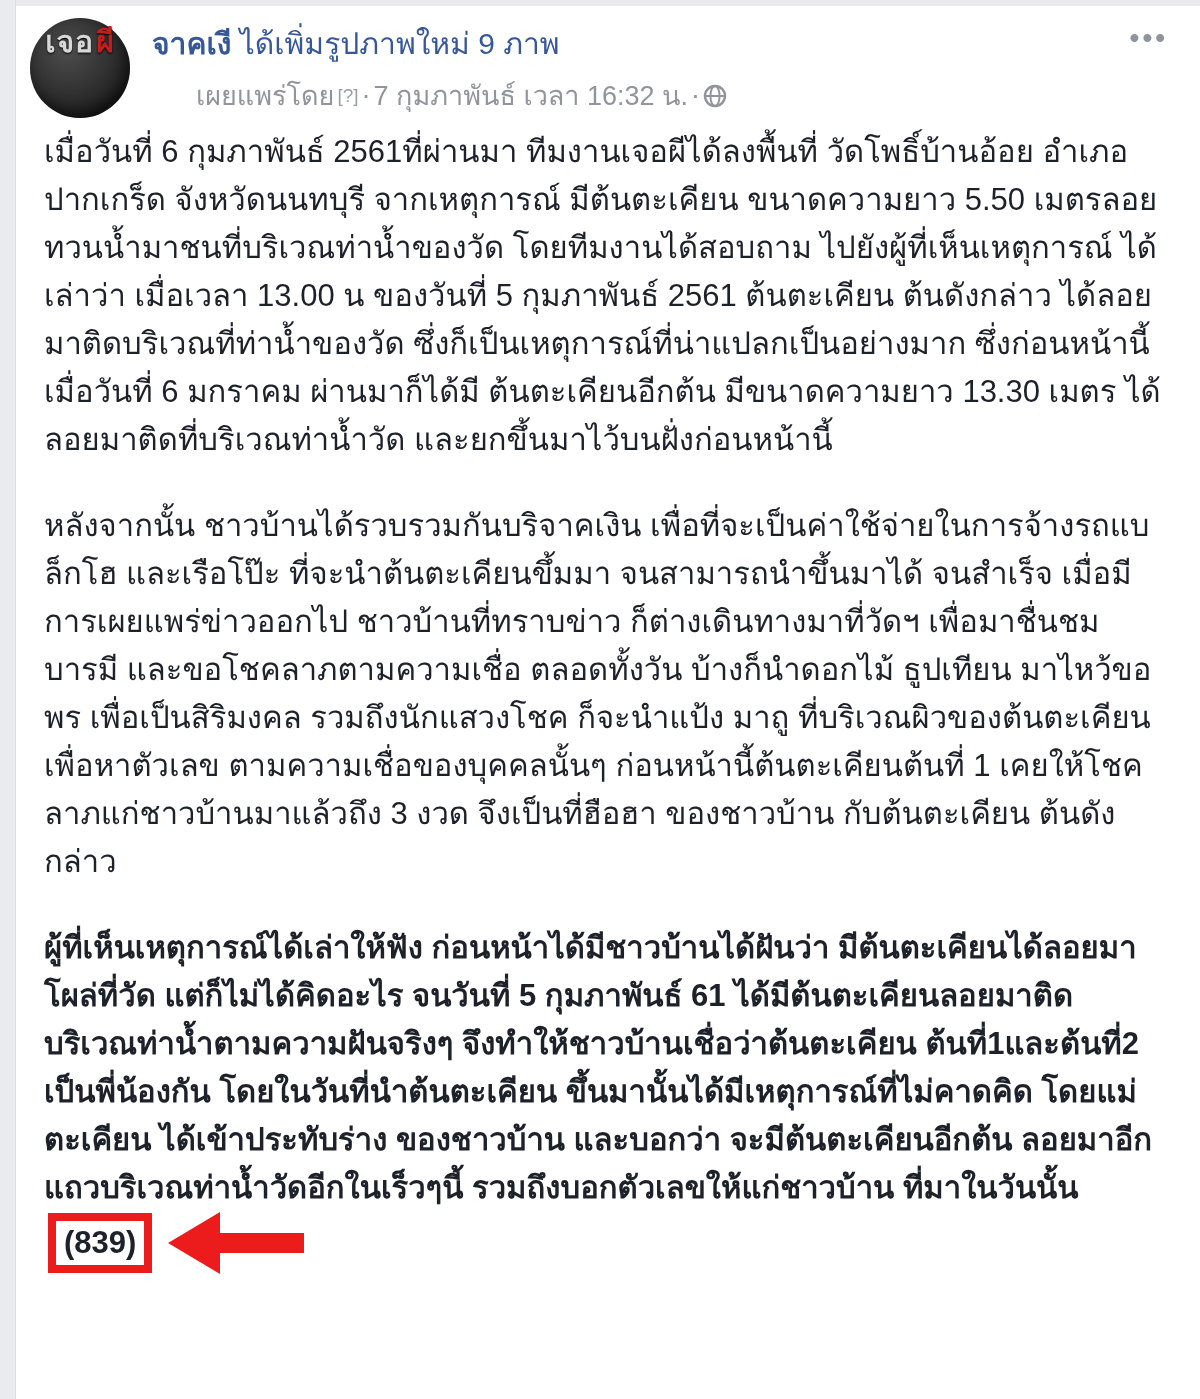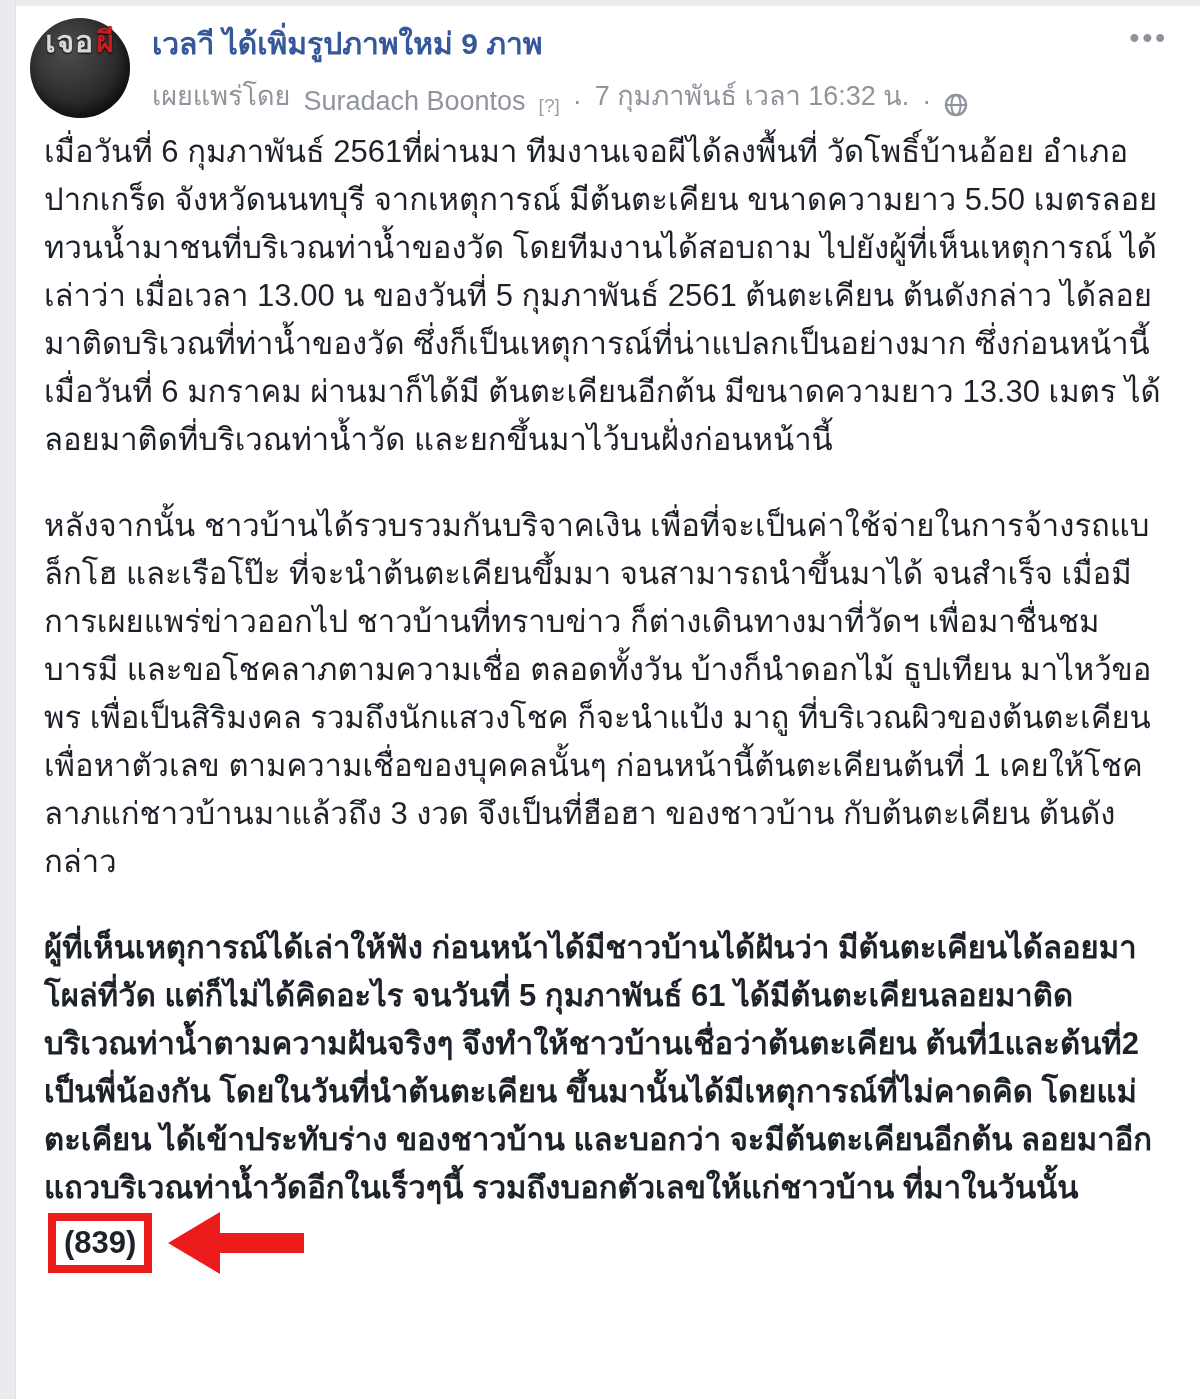--- a/index.html
+++ b/index.html
@@ -50,30 +50,31 @@
   .avatar .av-accent { color: #c41e1e; text-shadow: 0 1px 2px #000; margin-left: 2px; }
 
   .header-text { position: absolute; left: 122px; top: 6px; right: 70px; }
   .header-line1 {
     font-size: 30px;
     line-height: 44px;
     color: #365899;
     white-space: nowrap;
   }
   .header-line1 .page-name { font-weight: bold; cursor: pointer; }
-  .header-line1 .action-text { font-weight: bold; }
+  .header-line1 .action-text { font-weight: normal; }
 
   .header-line2 {
     margin-top: 8px;
     font-size: 27px;
     color: #90949c;
     white-space: nowrap;
     display: flex;
-    align-items: flex-end;
-    gap: 13px;
+    align-items: center;
+    gap: 3px;
+    margin-left: 44px;
   }
   .header-line2 .badge {
     font-size: 19px;
     color: #9aa0a8;
   }
   .header-line2 .dot { color: #90949c; }
   .globe-icon { display: inline-flex; align-items: center; }
 
   .menu-ellipsis {
     position: absolute; right: 2px; top: 8px;
@@ -133,26 +134,25 @@
 
   <div class="post-header">
 
     <div class="avatar">
       <span class="av-main">เจอ</span>
       <span class="av-accent">ผี</span>
     </div>
 
     <div class="header-text">
       <div class="header-line1">
-        <span class="page-name">เวลาี</span>
+        <span class="page-name">จาคเงี</span>
         <span class="action-text">ได้เพิ่มรูปภาพใหม่ 9 ภาพ</span>
       </div>
       <div class="header-line2">
         <span>เผยแพร่โดย</span>
-        <span>Suradach Boontos</span>
         <span class="badge">[?]</span>
         <span class="dot">·</span>
         <span>7 กุมภาพันธ์ เวลา 16:32 น.</span>
         <span class="dot">·</span>
         <span class="globe-icon">
           <svg width="24" height="24" viewBox="0 0 24 24" fill="none">
             <circle cx="12" cy="12" r="10" stroke="#90949c" stroke-width="2.4"></circle>
             <ellipse cx="12" cy="12" rx="4.6" ry="10" stroke="#90949c" stroke-width="2"></ellipse>
             <line x1="2" y1="12" x2="22" y2="12" stroke="#90949c" stroke-width="2"></line>
           </svg>

